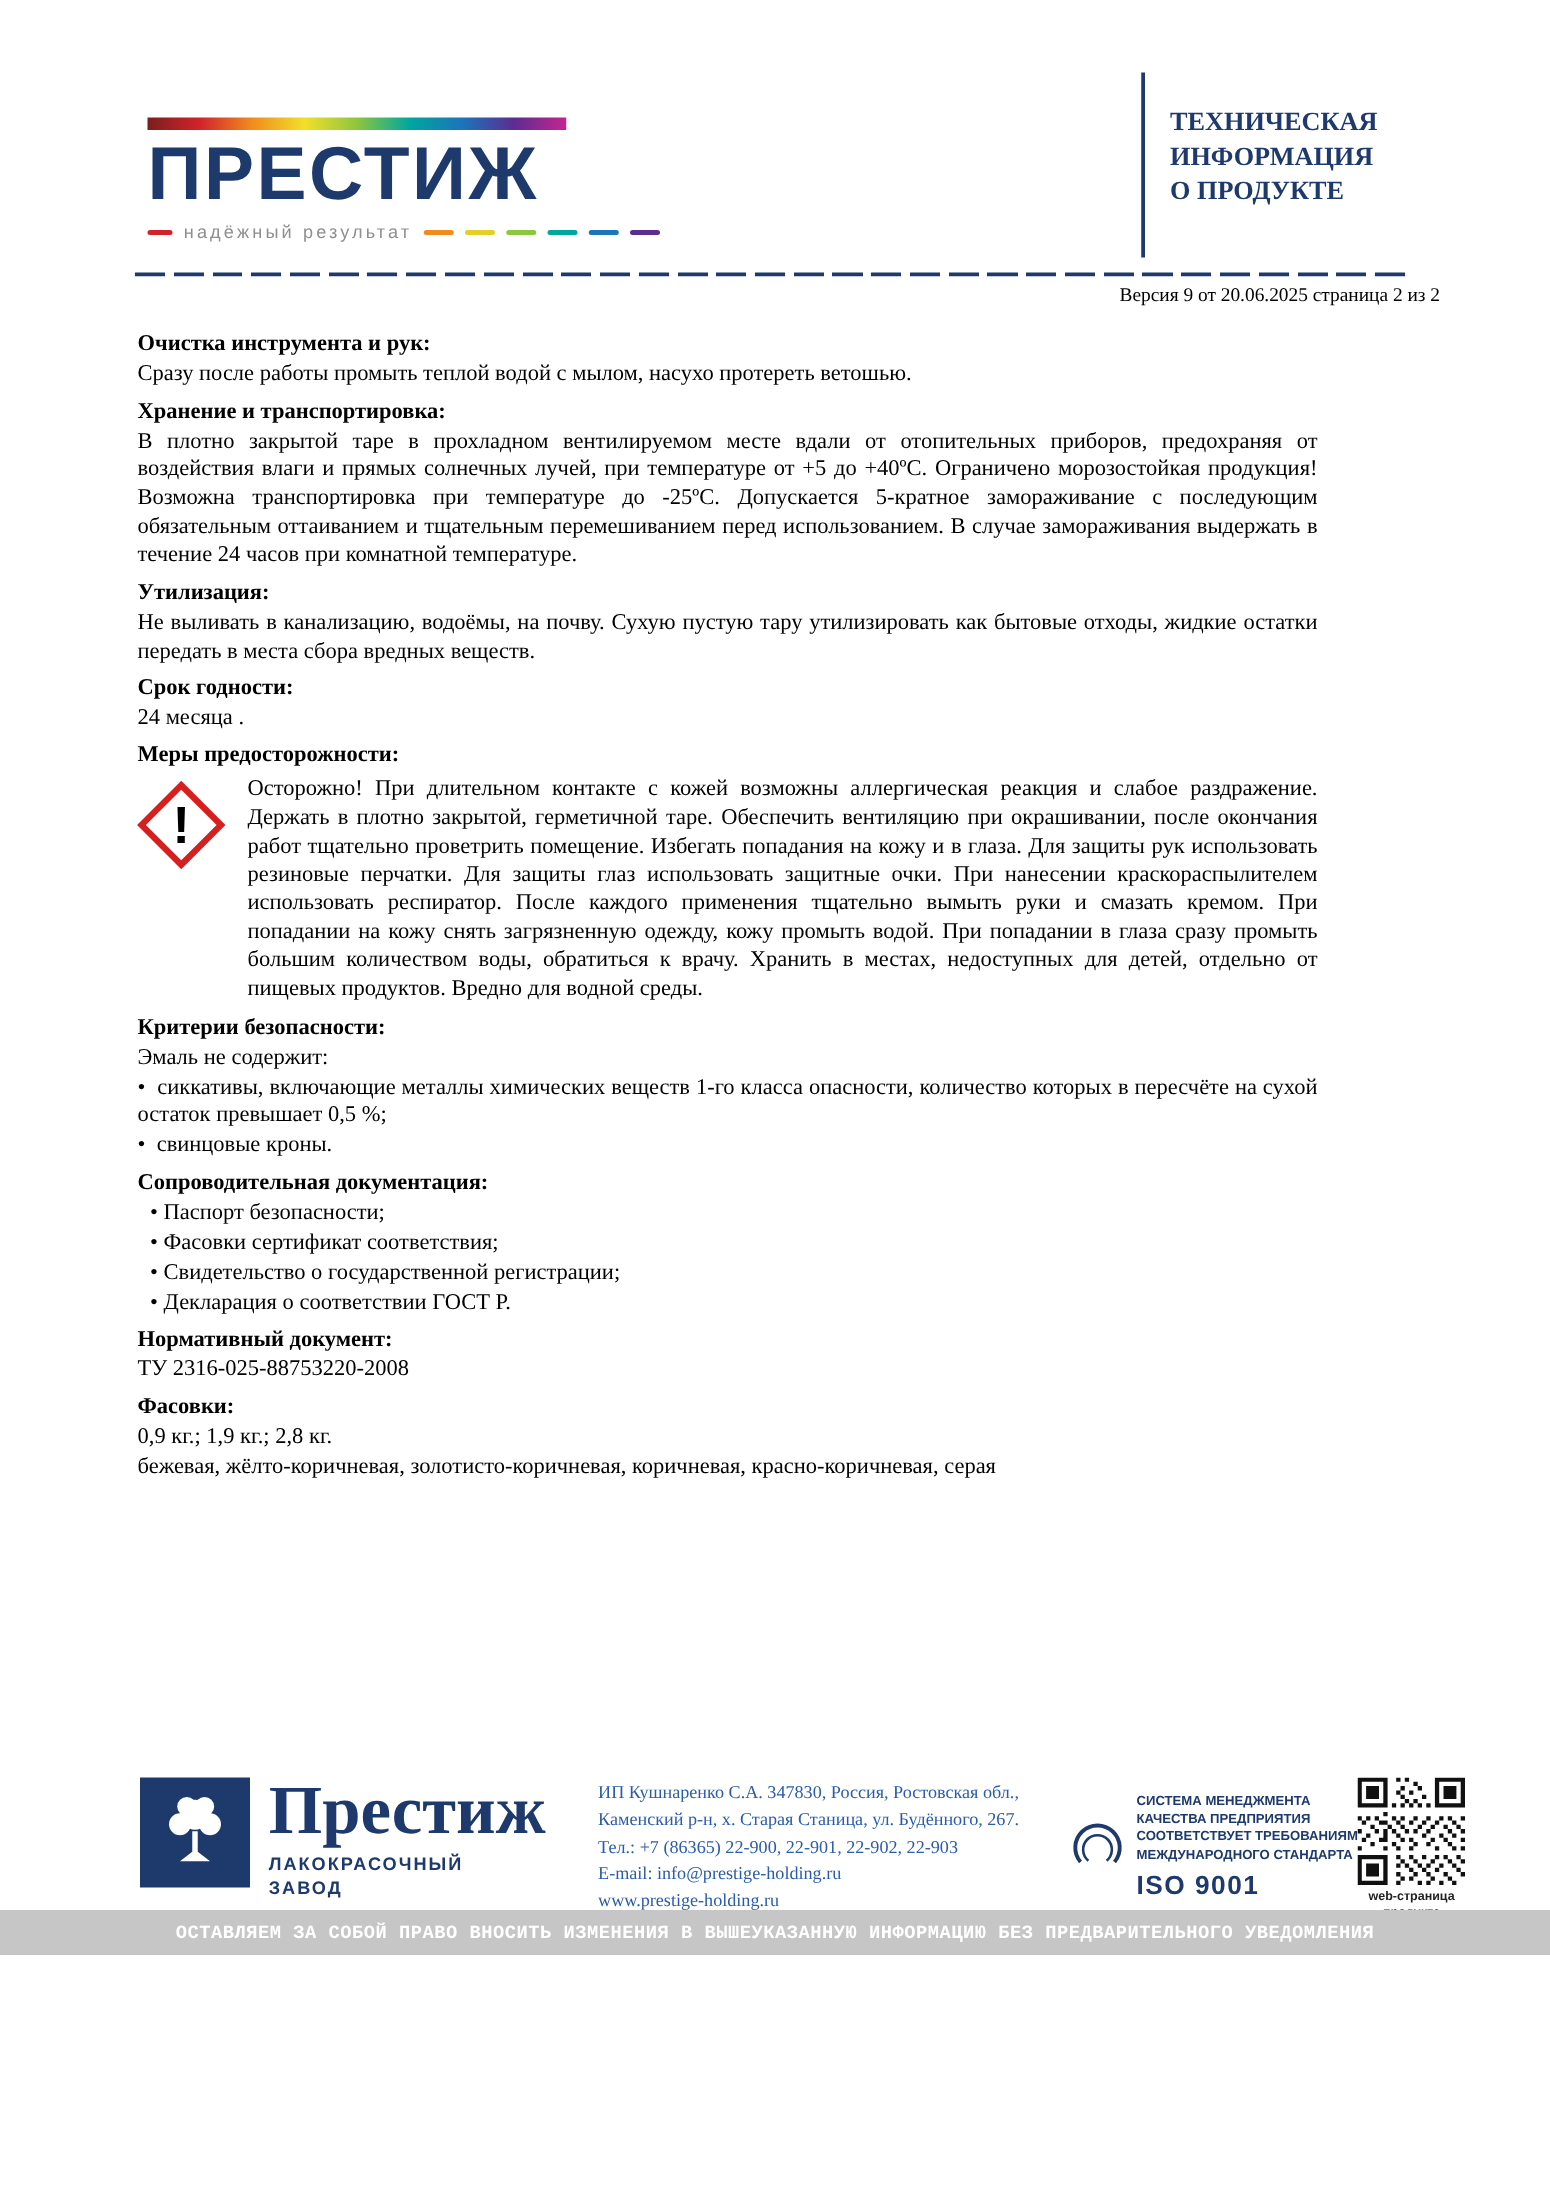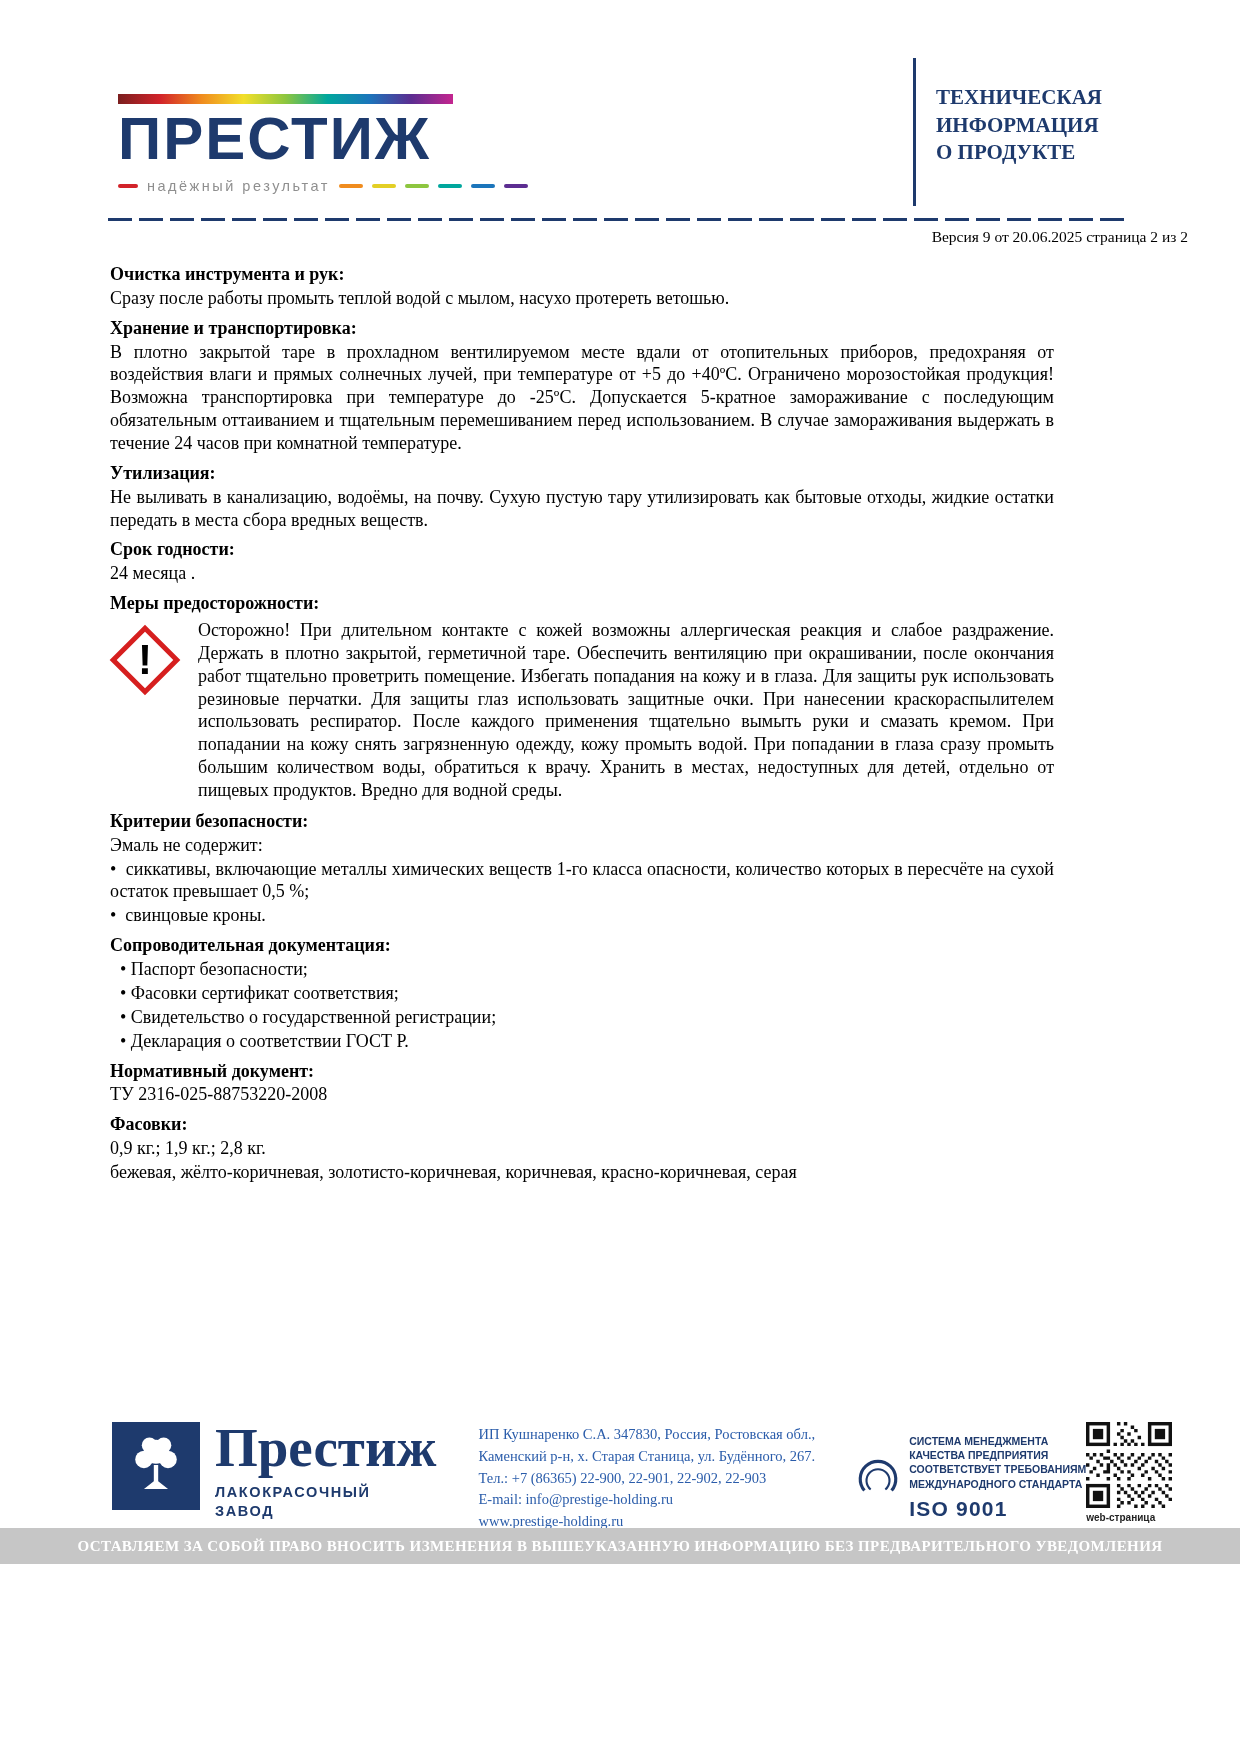--- a/index.html
+++ b/index.html
@@ -33,21 +33,21 @@
     font-weight: bold; flex: 0 0 auto; }
   .pt-main { font-size: 32px; line-height: 1.3; }
   .pt-sub  { font-size: 29px; color: var(--accent-red,#b3261a); margin-top: 7px; }
   .vdivider { width: 3px; background: var(--brand-navy,#1e3a6d); height: 148px;
     margin: 2px 20px 0 24px; flex: 0 0 auto; }
   .doc-type { margin-top: 28px; font-weight: bold; font-size: 21px; line-height: 1.32;
     color: var(--brand-navy,#1e3a6d); width: 200px; flex: 0 0 auto; }
 
   .rule { height: 3px; margin: 12px 110px 0 108px;
     background: repeating-linear-gradient(90deg, var(--brand-navy,#1e3a6d) 0 24px, transparent 24px 31px); }
-  .version { text-align: right; margin: 7px 52px 0 0; font-size: 15.5px; }
+  .version { text-align: right; margin: 7px 88px 0 0; font-size: 15.5px; }
 
   
   .content { padding: 10px 186px 0 110px; font-size: 18px; line-height: 1.27; }
   .content h3 { font-size: 18px; font-weight: bold; margin: 7px 0 1px; line-height: 1.27; }
   .content p { margin: 0 0 1px; }
   .just { text-align: justify; }
 
   .warn { display: flex; margin-top: 4px; }
   .warn-icon-col { flex: 0 0 88px; }
   .diamond { width: 50px; height: 50px; border: 5px solid var(--warning-red,#d61f1f);
@@ -72,27 +72,27 @@
     line-height: 0.95; }
   .f-brand-sub { font-family: "Liberation Sans", sans-serif; font-weight: bold; font-size: 14.5px;
     letter-spacing: 1.6px; color: var(--brand-navy,#1e3a6d); margin-top: 9px; line-height: 1.3; }
   .f-contacts { margin-left: 42px; color: var(--footer-blue,#2a5caa); font-size: 14.5px;
     line-height: 1.5; padding-top: 2px; flex: 0 0 auto; }
   .f-iso { margin-left: 40px; display: flex; align-items: center; gap: 8px; padding-top: 12px; flex: 0 0 auto; }
   .f-iso-arc svg { width: 46px; height: 46px; }
   .f-iso-text { font-family: "Liberation Sans", sans-serif; font-weight: bold;
     color: var(--brand-navy,#1e3a6d); font-size: 10.5px; line-height: 1.35; }
   .f-iso-standard { font-size: 21px; letter-spacing: 1.2px; margin-top: 4px; }
-  .f-qr { margin-left: auto; text-align: left; flex: 0 0 auto; }
+  .f-qr { margin-left: auto; text-align: center; flex: 0 0 auto; }
   .f-qr svg { width: 86px; height: 86px; display: block; margin: 0 auto; }
   .f-qr-caption { font-family: "Liberation Sans", sans-serif; font-size: 10px; font-weight: bold;
     color: #222; line-height: 1.3; margin-top: 3px; }
 
   .disclaimer { position: absolute; left: 0; right: 0; top: 1528px; height: 36px;
-    background: var(--bar-gray,#c6c6c6); display: flex; align-items: center; justify-content: center; }
+    background: var(--bar-gray,#c6c6c6); display: flex; align-items: center; justify-content: center; font-family: Liberation Mono, monospace; }
   .disclaimer span { color: #ffffff; font-weight: bold; font-size: 15px; letter-spacing: 0.4px; }
 </style>
 </head>
 <body>
 
 <div class="page">
 
   <header class="header">
     <div class="logo">
       <div class="rainbow"></div>

